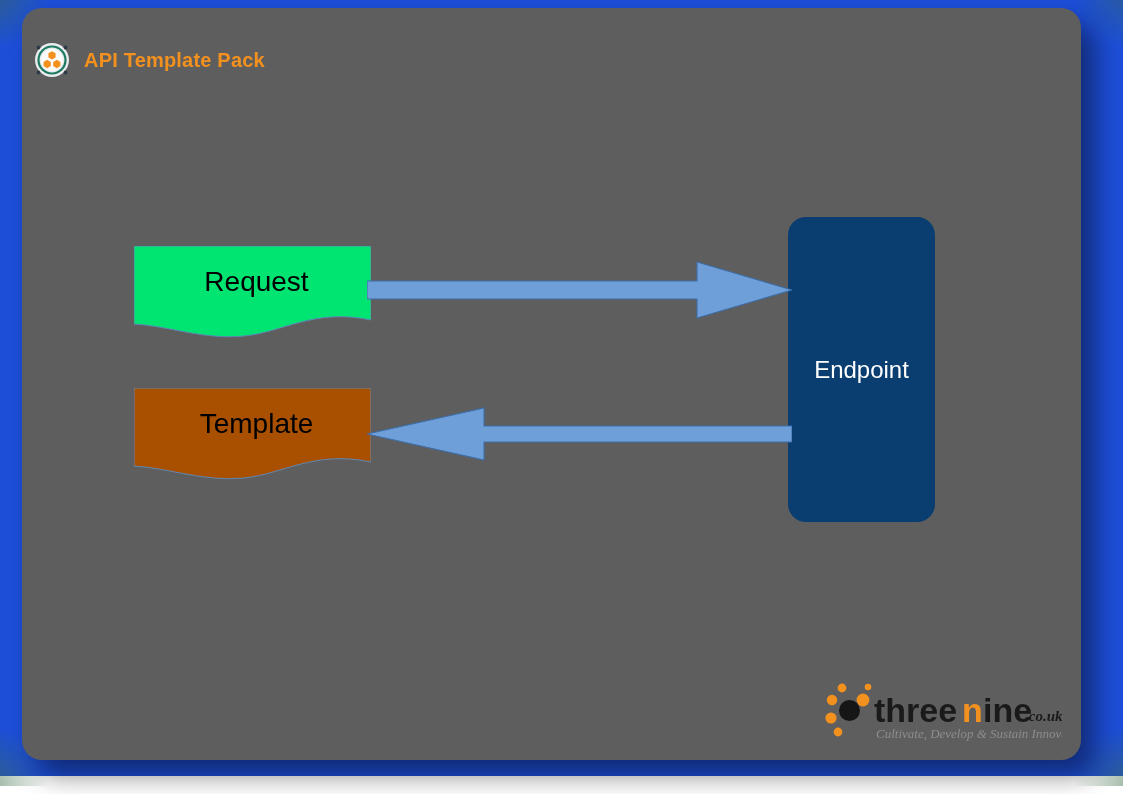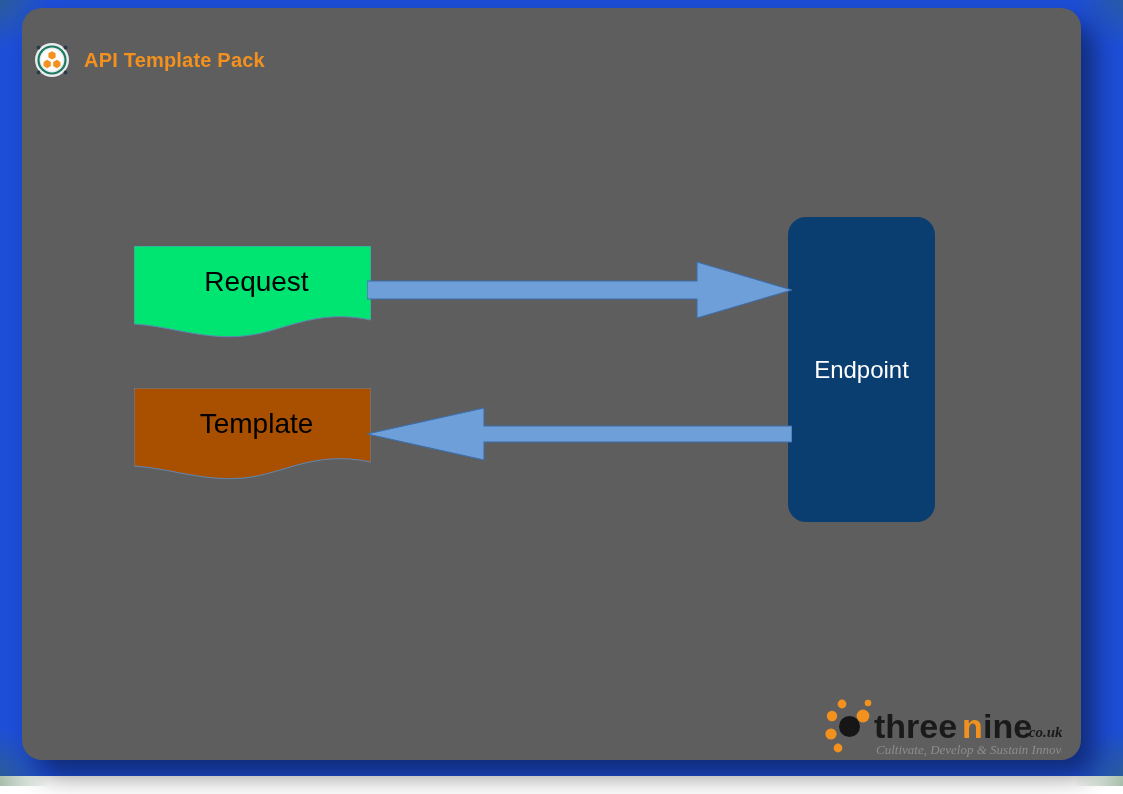--- a/index.html
+++ b/index.html
@@ -111,21 +111,21 @@
   
   .arrow { position: absolute; }
   .arrow svg { display: block; }
   #arrow-request  { left: 345px; top: 252px; }
   #arrow-response { left: 345px; top: 398px; }
 
   
   #brand-logo {
     position: absolute;
     left: 800px;
-    top: 688px;
+    top: 672px;
     width: 240px;
     height: 66px;
   }
   #brand-logo svg { display: block; }
 </style>
 </head>
 <body>
 
 <div id="stage">
 

